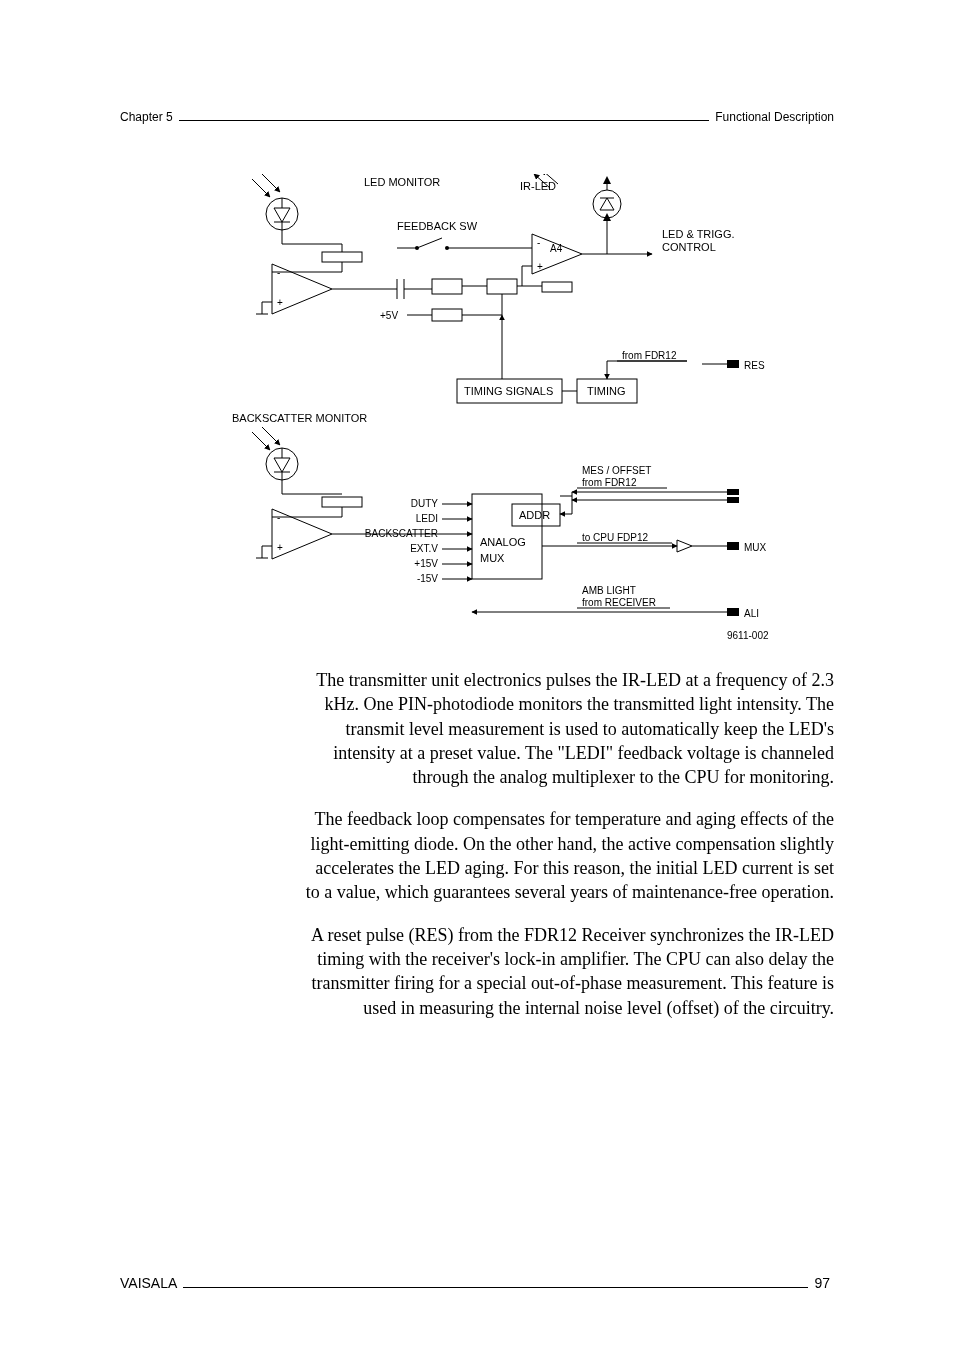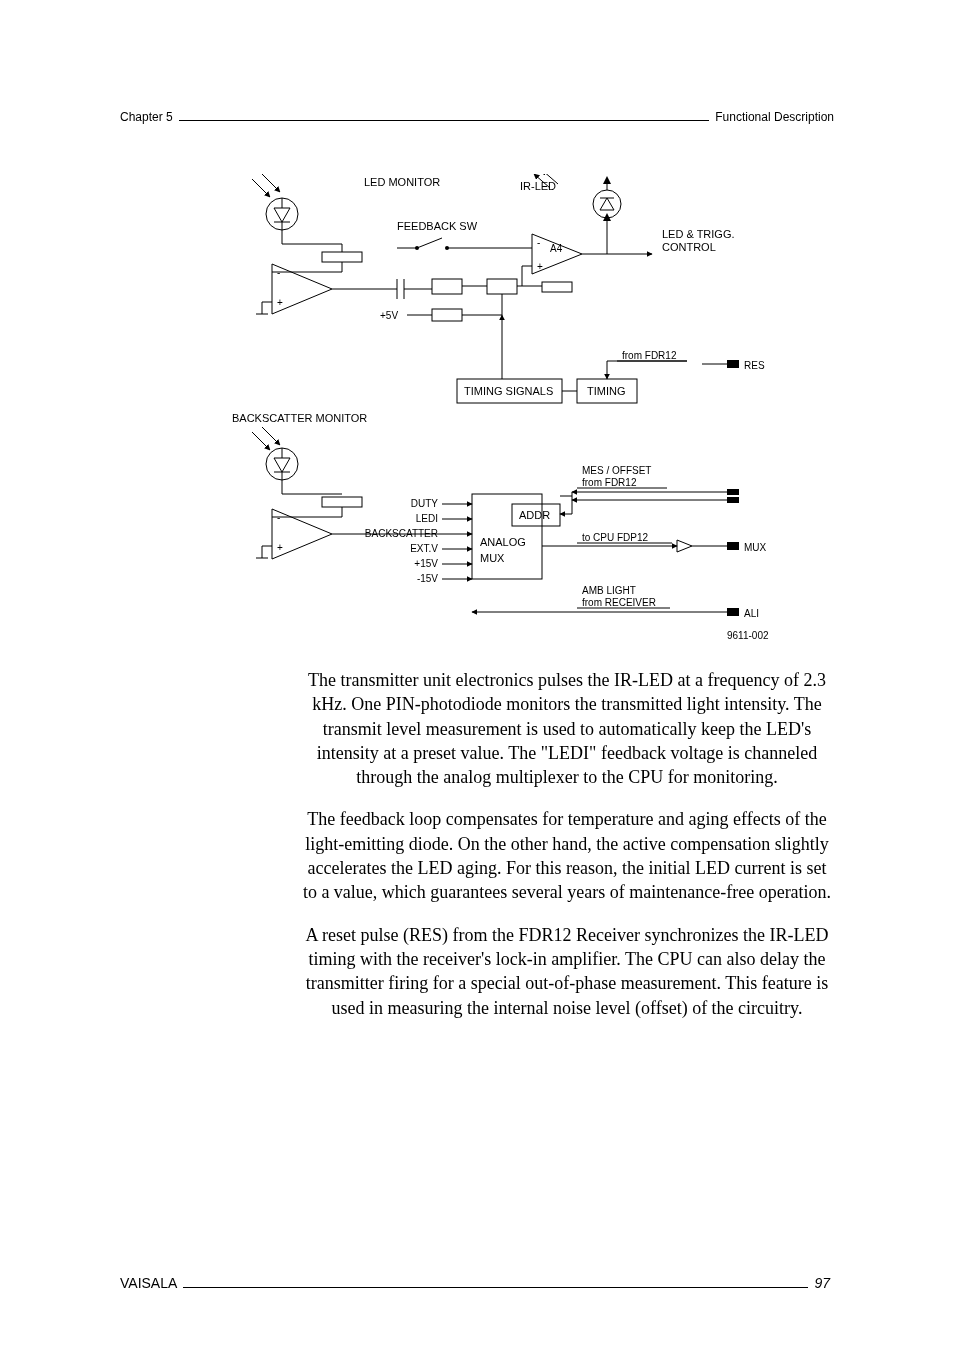--- a/index.html
+++ b/index.html
@@ -43,39 +43,39 @@
     margin-top: 10px;
     margin-bottom: 20px;
   }
   .figure-caption .fignum { display: inline-block; min-width: 110px; }
 
   .body-para {
     margin-left: 180px;
     font-size: 18px;
     line-height: 1.35;
     margin-bottom: 18px;
-    text-align: center;
+    text-align: right;
   }
 
   .footer {
     position: absolute;
     left: 120px; right: 124px; bottom: 60px;
     display: flex;
     align-items: baseline;
     font-family: Arial, Helvetica, sans-serif;
     font-size: 14px;
   }
   .footer .brand { flex: 0 0 auto; }
   .footer .line {
     flex: 1 1 auto;
     border-bottom: 1px solid #000;
     margin: 0 6px 3px 6px;
     height: 0;
   }
-  .footer .pnum { flex: 0 0 auto; font-style: italic; }
+  .footer .pnum { flex: 0 0 auto; }
 
   .diagram-svg text {
     font-family: Arial, Helvetica, sans-serif;
     font-size: 11px;
     fill: #000;
   }
   .diagram-svg .boxlabel { font-size: 11px; }
   .diagram-svg .small { font-size: 10px; }
 </style>
 </head>

